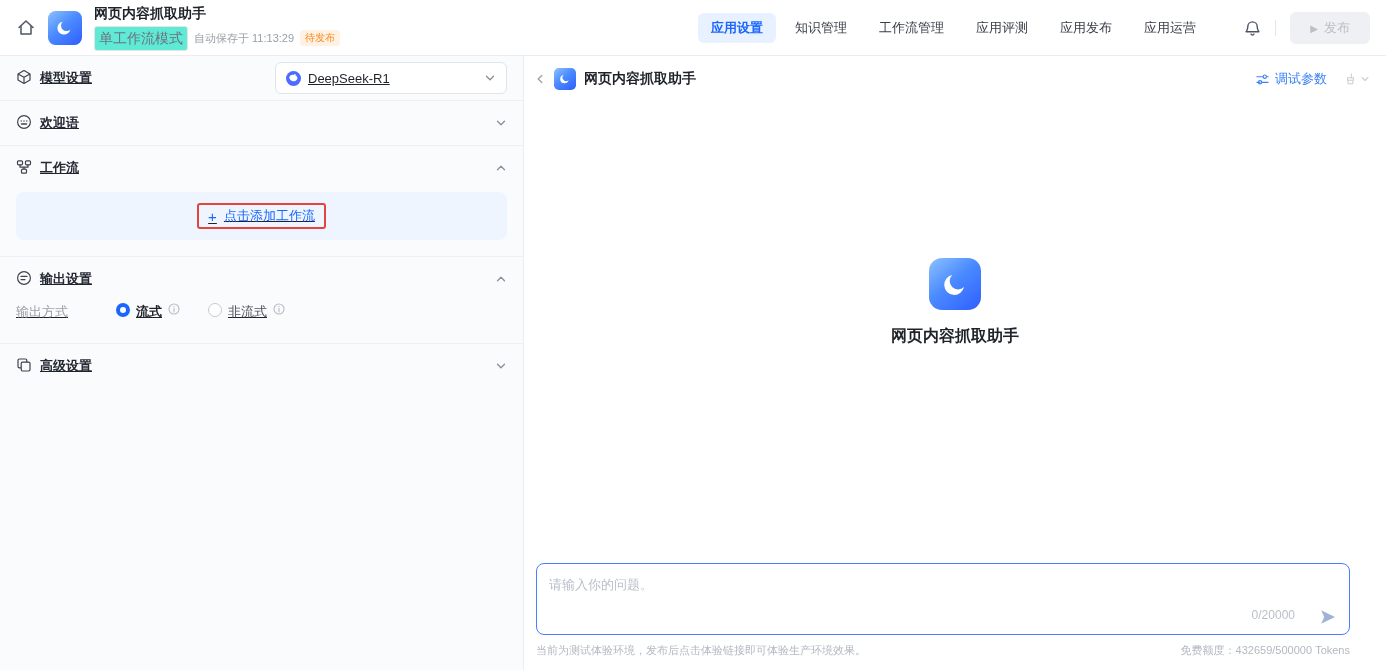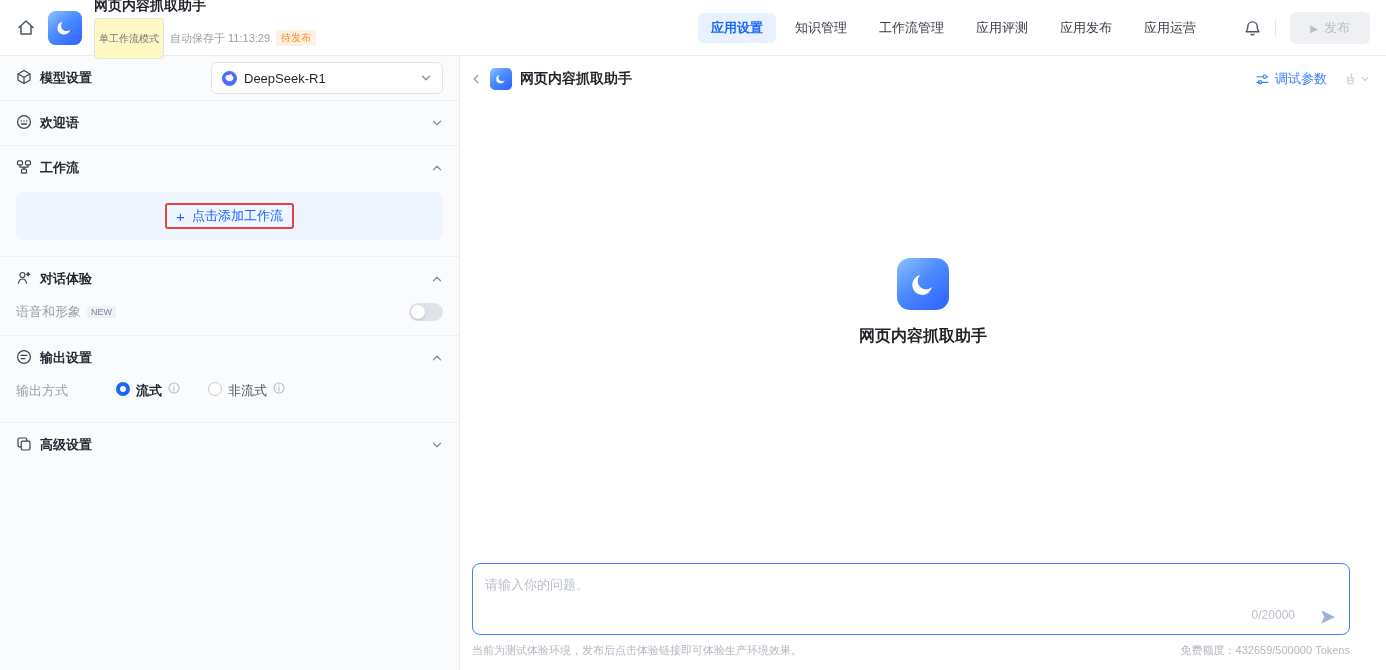--- a/index.html
+++ b/index.html
@@ -12,38 +12,38 @@
     display:flex; align-items:center; padding:0 16px; position:relative; }
   .hdr-left { display:flex; align-items:center; gap:12px; }
   .home-btn { color:#4b5563; display:flex; align-items:center; cursor:pointer; }
   .app-icon { background:linear-gradient(140deg,#8ec2ff 0%,#4b8bff 45%,#2e5eff 100%);
     border-radius:22%; display:flex; align-items:center; justify-content:center; flex:0 0 auto; }
   .app-icon svg { width:62%; height:62%; }
   .hdr-icon { width:34px; height:34px; }
   .title-block { display:flex; flex-direction:column; gap:3px; }
   .app-title { font-size:14px; font-weight:700; color:#1f2329; }
   .title-sub { display:flex; align-items:center; gap:6px; }
-  .mode-badge { font-size:10px; color:#6b7280; border:1px solid #e3e5e9; border-radius:3px;
-    padding:12px 4px; line-height:15px; background:#fef9c3; }
+  .mode-badge { font-size:14px; color:#6b7280; border:1px solid #e3e5e9; border-radius:3px;
+    padding:4px 4px; line-height:15px; background:#5eead4; }
   .autosave { font-size:11px; color:#9aa0a8; }
   .status-badge { font-size:10px; color:#ff8a1e; background:#fff1e3; border-radius:3px;
     padding:0 5px; line-height:16px; }
   .tabs { position:absolute; left:698px; top:0; height:56px; display:flex; align-items:center; gap:6px; }
   .tab { font-size:13px; color:#383d46; padding:6px 13px; border-radius:6px; cursor:pointer; white-space:nowrap; }
   .tab.active { color:#1a66ff; background:#e8f1ff; font-weight:600; }
   .hdr-right { position:absolute; right:16px; top:0; height:56px; display:flex; align-items:center; gap:14px; }
   .bell { color:#4b5563; display:flex; cursor:pointer; }
   .hdr-sep { width:1px; height:16px; background:#e5e7eb; }
   .publish-btn { display:flex; align-items:center; gap:6px; background:#eef0f3; color:#b9bec7;
     font-size:13px; border-radius:6px; padding:7px 20px; cursor:not-allowed; }
   .publish-btn .play { font-size:10px; }
 
   
   .main { display:flex; height:614px; }
-  .sidebar { width:460px; background:#fafbfc; border-right:1px solid #ebedf0; overflow:hidden; }
+  .sidebar { width:524px; background:#fafbfc; border-right:1px solid #ebedf0; overflow:hidden;text-decoration:underline; }
   .preview { flex:1; background:#fff; display:flex; flex-direction:column; }
 
   
   .sec { border-top:1px solid #eef0f3; }
   .sec:first-child { border-top:none; }
   .sec-row { height:44px; display:flex; align-items:center; padding:0 16px; cursor:pointer; }
   .sec-label { display:flex; align-items:center; gap:8px; font-size:13px; font-weight:700; color:#232832; }
   .sec-label svg { color:#3d434d; }
   .chev { margin-left:auto; color:#8a8f99; display:flex; }
   .rot180 { transform:rotate(180deg); }
@@ -225,46 +225,20 @@
       <div class="add-box">
         <span class="annotation">
           <span class="add-btn">
             <span class="plus">+</span>
             <span>点击添加工作流</span>
           </span>
         </span>
       </div>
     </div>
 
-    <div class="sec">
-      <div class="sec-row">
-        <span class="sec-label">
-          <span>
-            <svg width="16" height="16" viewBox="0 0 16 16" fill="none" stroke="currentColor" stroke-width="1.2" stroke-linecap="round" stroke-linejoin="round">
-                <circle cx="6.5" cy="5" r="2.5"></circle>
-                <path d="M2.4 13.2c.5-2.6 2-4.2 4.1-4.2s3.6 1.6 4.1 4.2"></path>
-                <path d="M12.2 2.6l.5 1.2 1.2.5-1.2.5-.5 1.2-.5-1.2-1.2-.5 1.2-.5z"></path>
-              </svg>
-          </span>
-          <span>对话体验</span>
-        </span>
-        <span class="chev">
-          <svg class="rot180" width="12" height="12" viewBox="0 0 12 12" fill="none" stroke="currentColor" stroke-width="1.3" stroke-linecap="round" stroke-linejoin="round">
-              <path d="M2.5 4.2 6 7.8l3.5-3.6"></path>
-            </svg>
-        </span>
-      </div>
-      <div class="sub-row">
-        <span class="sub-label">
-          <span>语音和形象</span>
-          <span class="new-badge">NEW</span>
-        </span>
-        <span class="toggle"></span>
-      </div>
-    </div>
 
     <div class="sec output-sec">
       <div class="sec-row">
         <span class="sec-label">
           <span>
             <svg width="16" height="16" viewBox="0 0 16 16" fill="none" stroke="currentColor" stroke-width="1.2" stroke-linecap="round">
                 <circle cx="8" cy="8" r="6.4"></circle>
                 <path d="M5 6.4h6M5 9.6h4"></path>
               </svg>
           </span>

